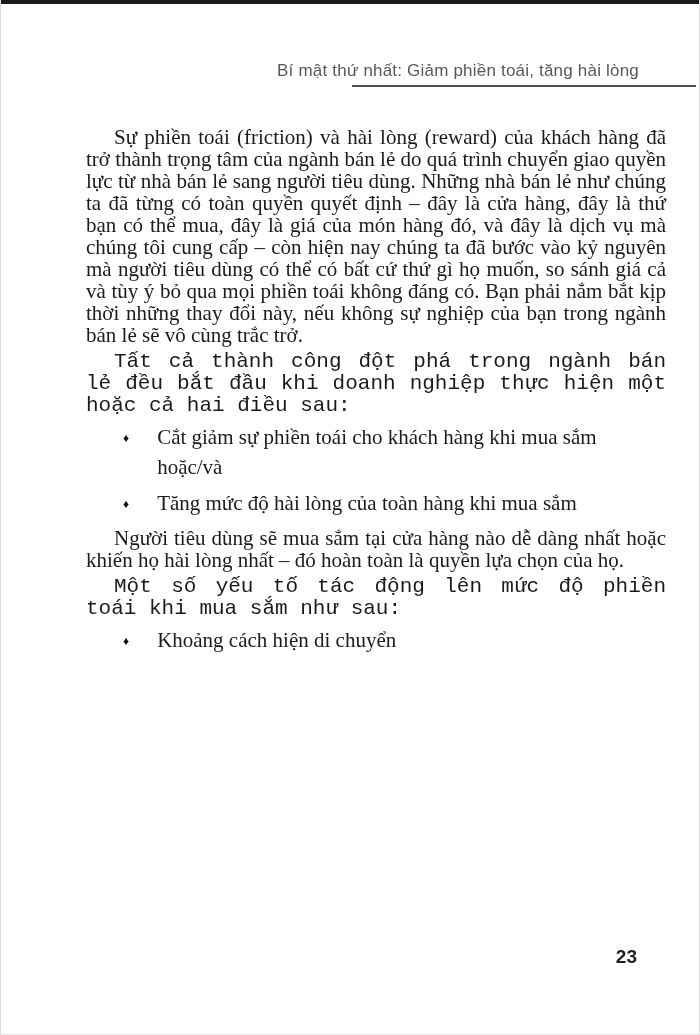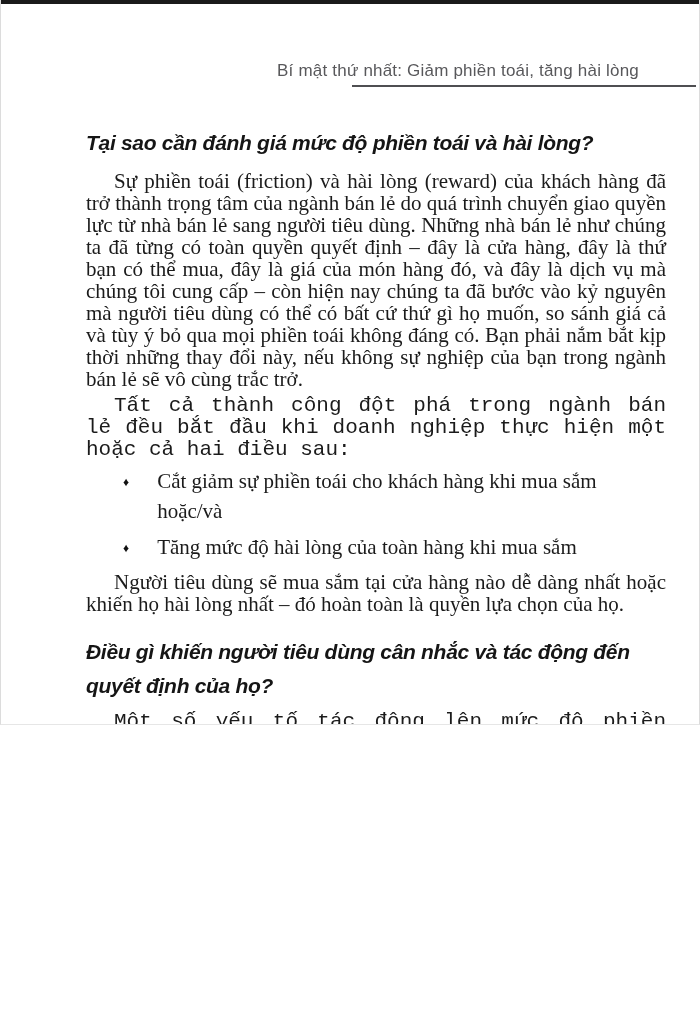--- a/index.html
+++ b/index.html
@@ -3,21 +3,21 @@
 <meta charset="utf-8">
 <style>
   html, body {
     margin: 0;
     padding: 0;
     background: #ffffff;
   }
   .page {
     position: relative;
     width: 700px;
-    height: 725px;
+    height: 1035px;
     background: #ffffff;
     box-sizing: border-box;
     border-left: 1px solid #dcdcdc;
     border-right: 1px solid #dcdcdc;
     border-bottom: 1px solid #e6e6e6;
     overflow: hidden;
     font-family: "Liberation Serif", serif;
     color: #1b1b1b;
   }
   .top-edge {
@@ -110,40 +110,38 @@
 <body>
 
 <div class="page">
   <div class="top-edge"></div>
 
   <div class="running-header-text">Bí mật thứ nhất: Giảm phiền toái, tăng hài lòng</div>
   <div class="running-header-rule"></div>
 
   <div class="content">
 
-    <h2 class="section-heading">Tại sao cần đánh giá mức độ phiền toái và hài lòng?</h2>
 
     <p class="body-para">Sự phiền toái (friction) và hài lòng (reward) của khách hàng đã trở thành trọng tâm của ngành bán lẻ do quá trình chuyển giao quyền lực từ nhà bán lẻ sang người tiêu dùng. Những nhà bán lẻ như chúng ta đã từng có toàn quyền quyết định – đây là cửa hàng, đây là thứ bạn có thể mua, đây là giá của món hàng đó, và đây là dịch vụ mà chúng tôi cung cấp – còn hiện nay chúng ta đã bước vào kỷ nguyên mà người tiêu dùng có thể có bất cứ thứ gì họ muốn, so sánh giá cả và tùy ý bỏ qua mọi phiền toái không đáng có. Bạn phải nắm bắt kịp thời những thay đổi này, nếu không sự nghiệp của bạn trong ngành bán lẻ sẽ vô cùng trắc trở.</p>
 
     <p class="body-para no-bottom">Tất cả thành công đột phá trong ngành bán lẻ đều bắt đầu khi doanh nghiệp thực hiện một hoặc cả hai điều sau:</p>
 
     <ul class="diamond-list">
       <li>
         <span class="bullet-glyph">♦</span>
         <span class="bullet-text">Cắt giảm sự phiền toái cho khách hàng khi mua sắm hoặc/và</span>
       </li>
       <li>
         <span class="bullet-glyph">♦</span>
         <span class="bullet-text">Tăng mức độ hài lòng của toàn hàng khi mua sắm</span>
       </li>
     </ul>
 
     <p class="body-para">Người tiêu dùng sẽ mua sắm tại cửa hàng nào dễ dàng nhất hoặc khiến họ hài lòng nhất – đó hoàn toàn là quyền lựa chọn của họ.</p>
 
-    <h2 class="section-heading second">Điều gì khiến người tiêu dùng cân nhắc và tác động đến quyết định của họ?</h2>
 
     <p class="body-para no-bottom">Một số yếu tố tác động lên mức độ phiền toái khi mua sắm như sau:</p>
 
     <ul class="diamond-list">
       <li>
         <span class="bullet-glyph">♦</span>
         <span class="bullet-text">Khoảng cách hiện di chuyển</span>
       </li>
     </ul>
 

